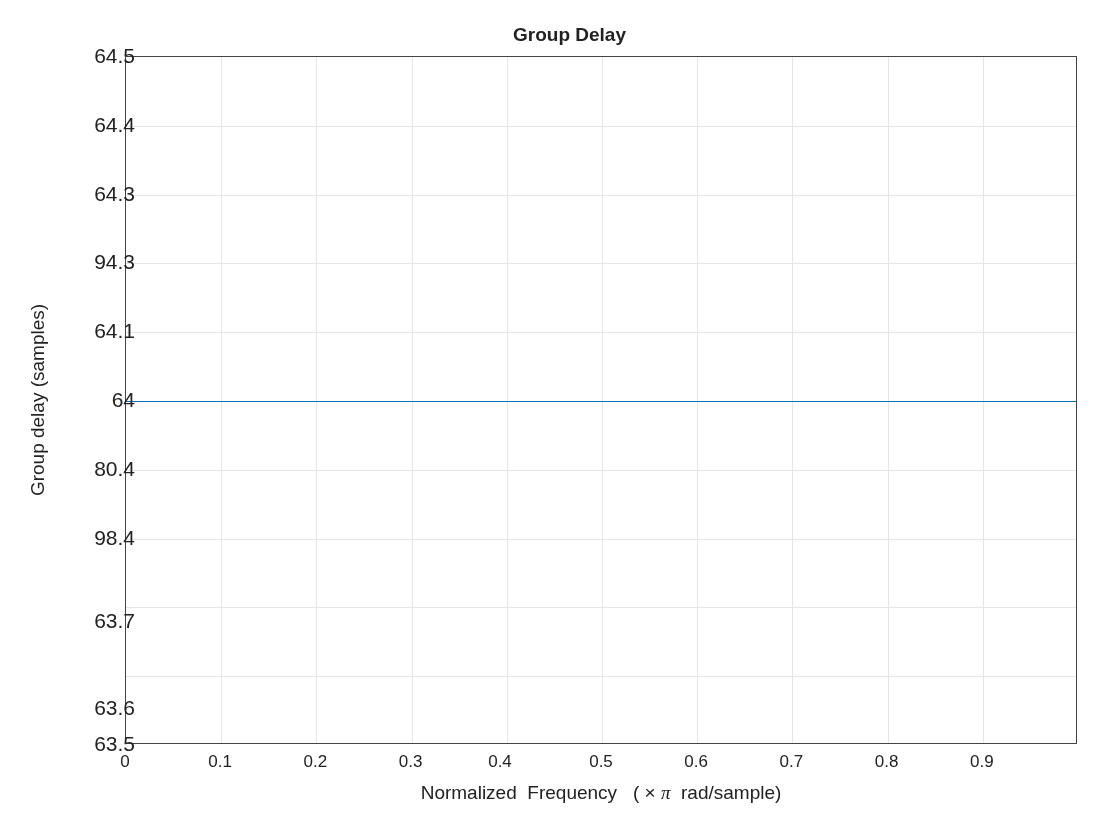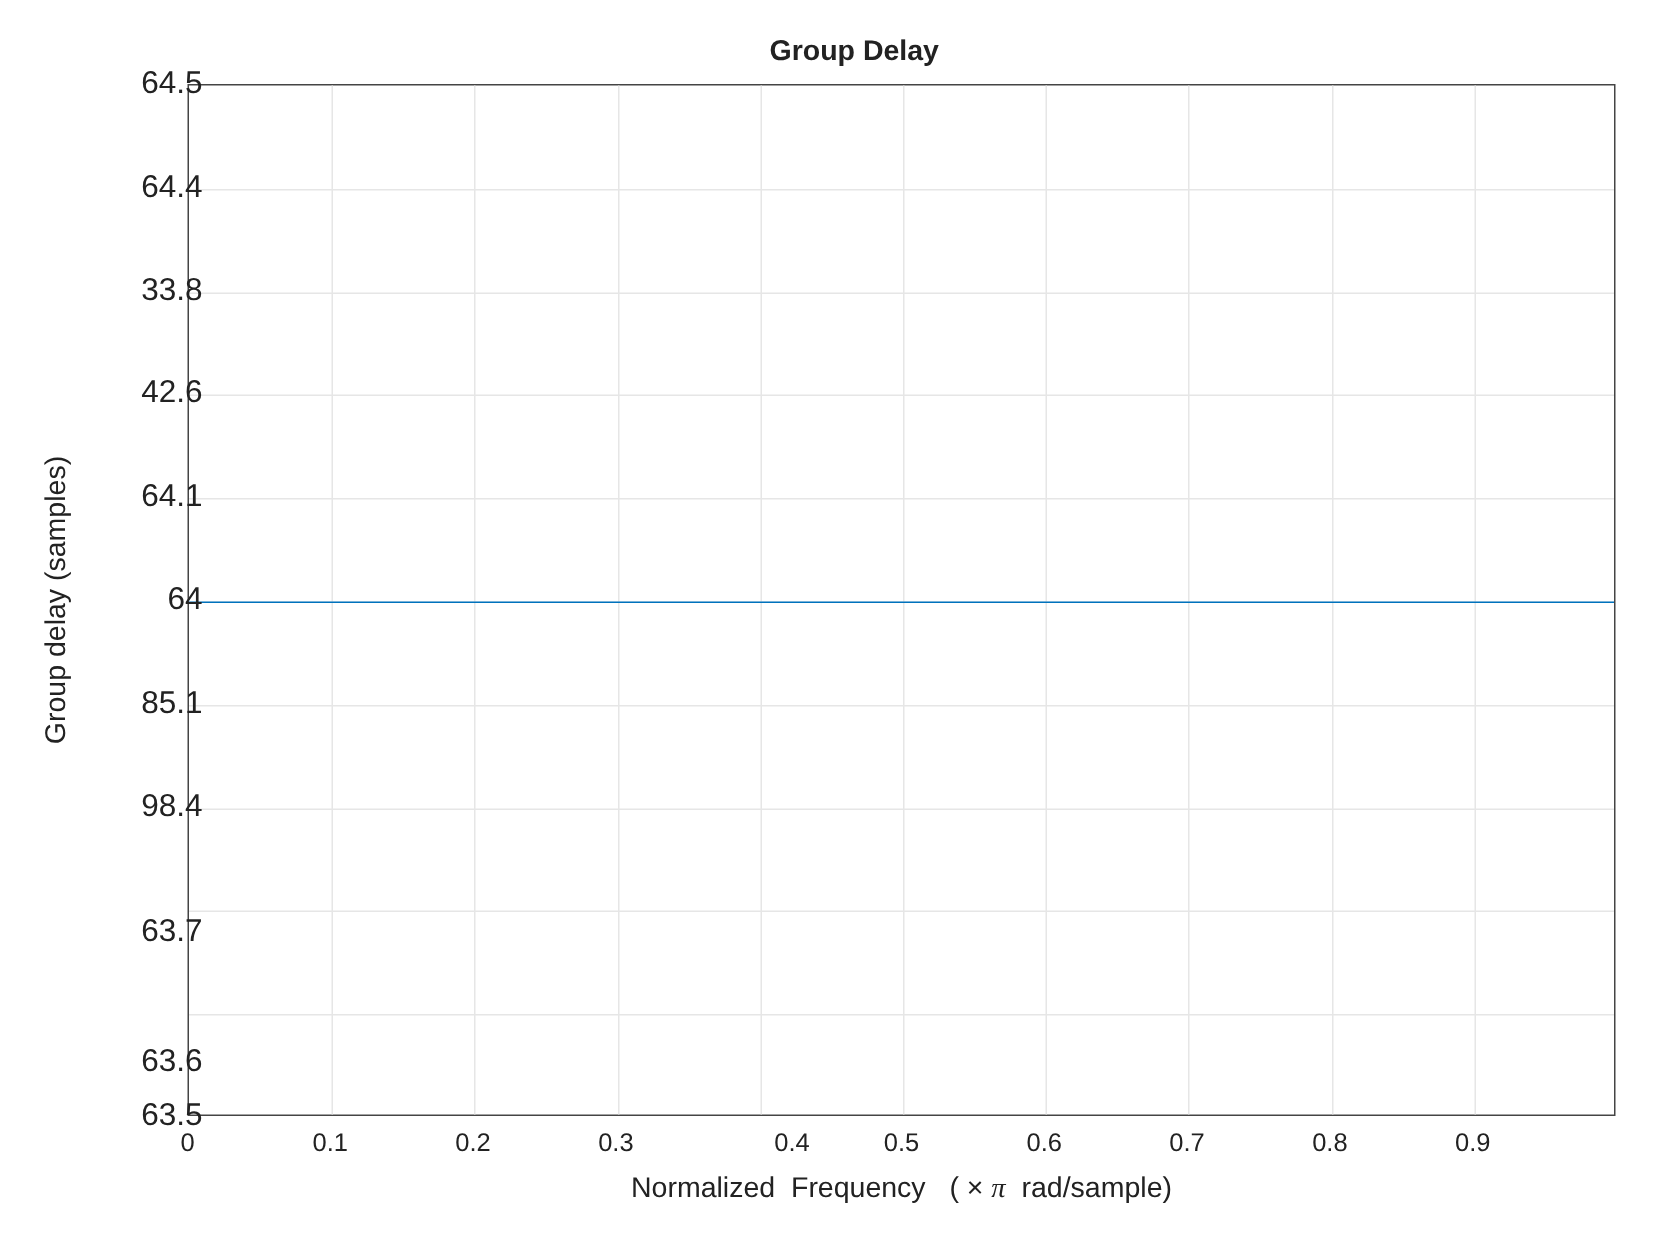--- a/index.html
+++ b/index.html
@@ -112,30 +112,30 @@
     </div>
 
   <div class="xlabel">
     <span>Normalized&nbsp;&nbsp;Frequency&nbsp;&nbsp;&nbsp;( ×&nbsp;</span><span class="pi">π</span><span>&nbsp;&nbsp;rad/sample)</span>
   </div>
   <div class="ylabel">Group delay (samples)</div>
 <div class="tick-x" style="left: 125px;">0</div>
     <div class="tick-x" style="left: 220.2px;">0.1</div>
     <div class="tick-x" style="left: 315.4px;">0.2</div>
     <div class="tick-x" style="left: 410.6px;">0.3</div>
-    <div class="tick-x" style="left: 528px;">0.4</div>
+    <div class="tick-x" style="left: 500px;">0.4</div>
     <div class="tick-x" style="left: 601px;">0.5</div>
     <div class="tick-x" style="left: 696.2px;">0.6</div>
     <div class="tick-x" style="left: 791.4px;">0.7</div>
     <div class="tick-x" style="left: 886.6px;">0.8</div>
     <div class="tick-x" style="left: 981.8px;">0.9</div>
     <div class="tick-y" style="top: 744px;">63.5</div>
     <div class="tick-y" style="top: 692px; margin-top: 16px;">63.6</div>
     <div class="tick-y" style="top: 606.4px; margin-top: 15px;">63.7</div>
     <div class="tick-y" style="top: 537.6px;">98.4</div>
-    <div class="tick-y" style="top: 468.8px;">85.1</div>
+    <div class="tick-y" style="top: 468.8px;">80.4</div>
     <div class="tick-y" style="top: 400px;">64</div>
     <div class="tick-y" style="top: 331.2px;">64.1</div>
-    <div class="tick-y" style="top: 262.4px;">42.6</div>
-    <div class="tick-y" style="top: 193.6px;">33.8</div>
+    <div class="tick-y" style="top: 262.4px;">94.3</div>
+    <div class="tick-y" style="top: 193.6px;">64.3</div>
     <div class="tick-y" style="top: 124.8px;">64.4</div>
     <div class="tick-y" style="top: 56px;">64.5</div>
   </div>
 
 </body></html>

